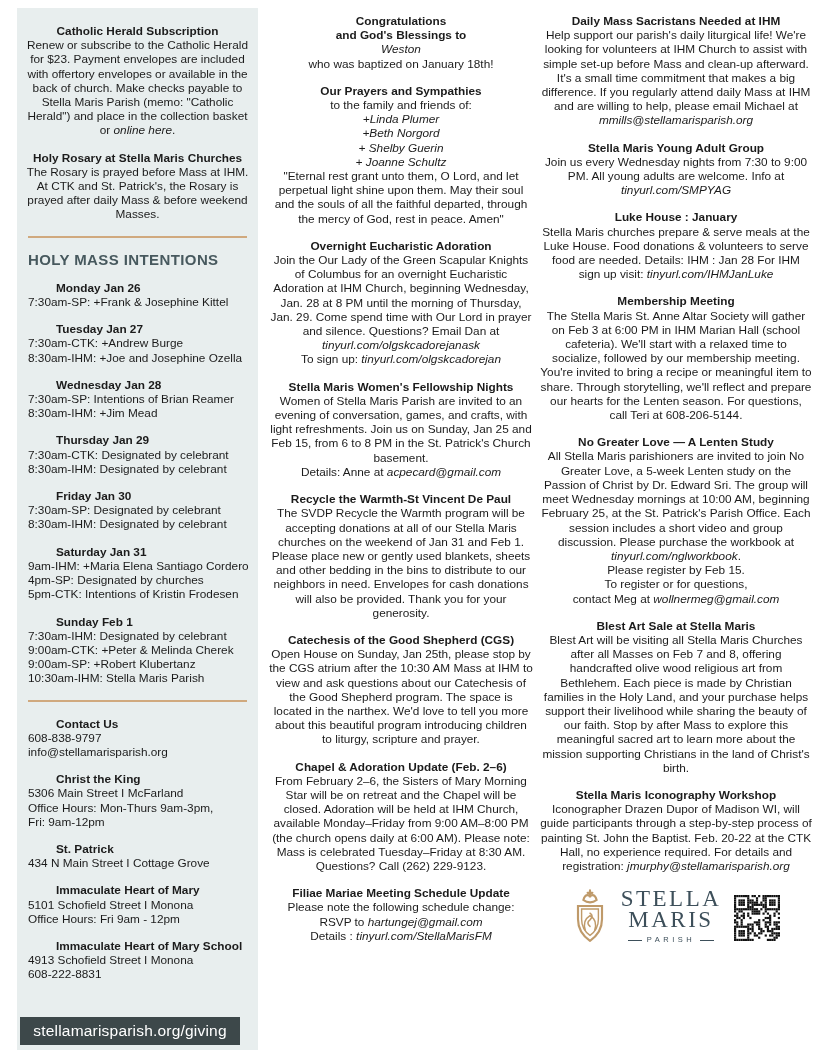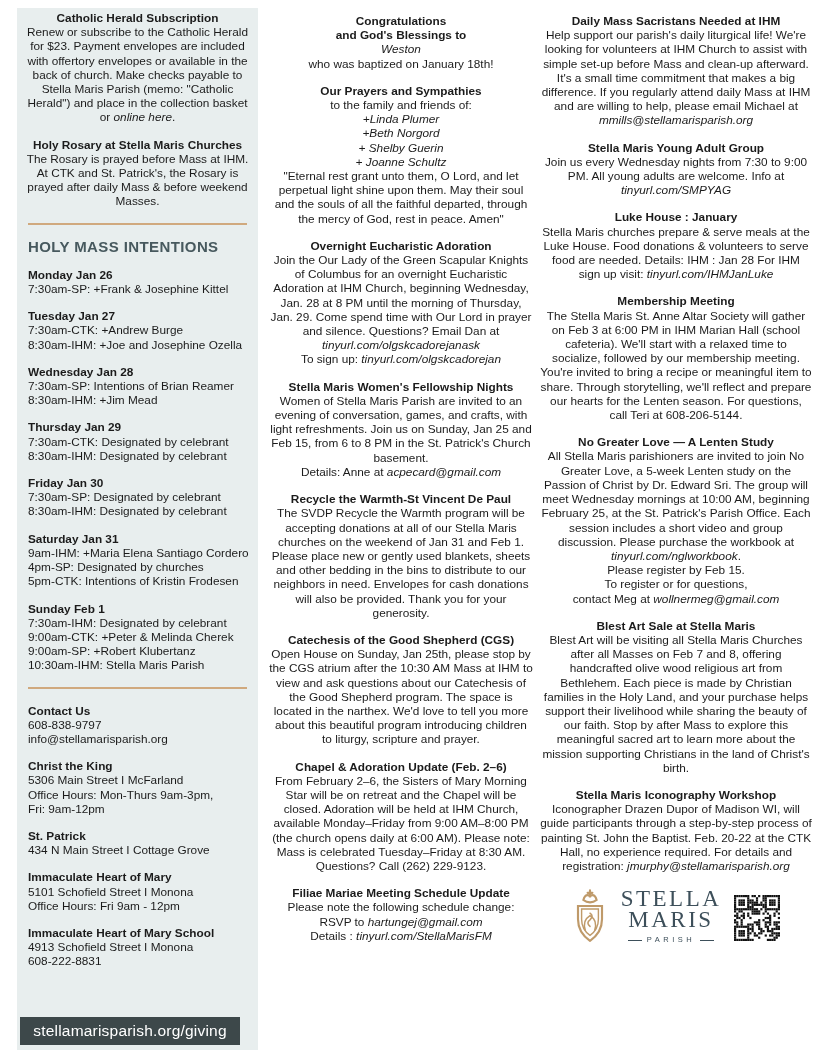--- a/index.html
+++ b/index.html
@@ -12,30 +12,30 @@
     color: #1b1b1b;
     overflow: hidden;
   }
   em { font-style: italic; }
 
   
   .panel {
     position: absolute; left: 17px; top: 8px;
     width: 241px; height: 1042px;
     background: #e8eeee;
-    padding: 3px 8px 40px 8px;
+    padding: 16px 8px 40px 8px;
   }
   .panel .article { text-align: center; margin-bottom: 13px; }
   .divider { border: none; border-top: 2px solid #d0a97e; margin: 14px 3px 15px 3px; }
   .mi-heading {
     font-size: 15px; font-weight: bold; color: #47595e;
     letter-spacing: 0.4px; text-align: left; margin: 0 0 14px 3px;
   }
   .day, .contact { text-align: left; margin: 0 0 13px 3px; }
-  .day-name, .contact-name { font-weight: bold; }
+  .day-name, .contact-name { font-weight: bold; margin-left: 28px; }
   .giving-bar {
     position: absolute; left: 3px; right: 18px; bottom: 5px; height: 28px;
     background: #3d484a; color: #ffffff;
     font-size: 15.5px; line-height: 28px; text-align: center;
     letter-spacing: 0.2px; cursor: pointer;
   }
 
   
   .col { position: absolute; top: 0; padding-top: 14px; text-align: center; }
   #mid-col { left: 269px; width: 264px; }

